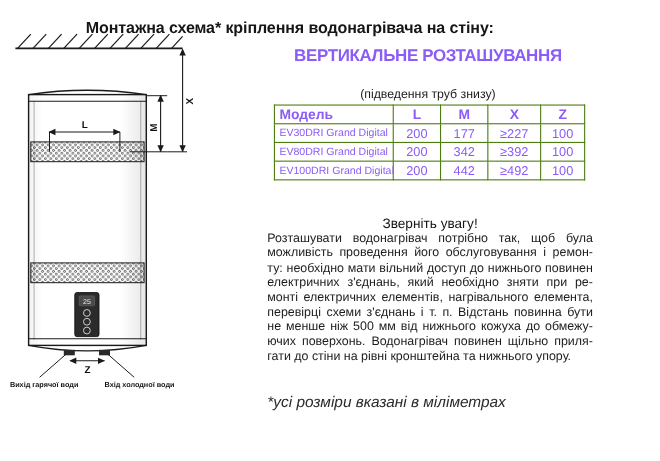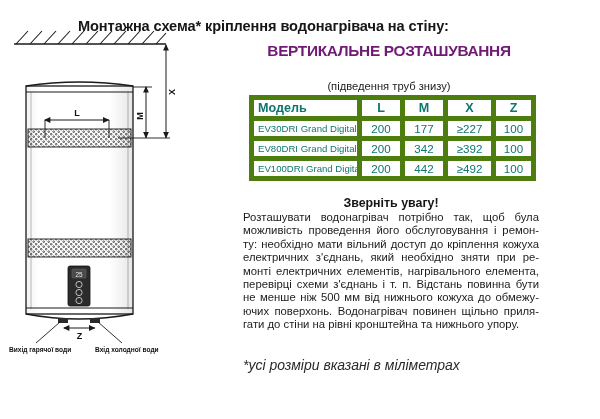--- a/index.html
+++ b/index.html
@@ -33,21 +33,21 @@
   .right-col {
     position: absolute;
     left: 243px;
     top: 42px;
     width: 292px;
   }
   .subtitle {
     font-size: 15.4px;
     font-weight: bold;
     text-align: center;
-    color: #701a75;
+    color: #8b5cf6;
     letter-spacing: -0.3px;
     white-space: nowrap;
   }
   .subtitle-note {
     font-size: 11.2px;
     text-align: center;
     margin-top: 20px;
     color: #1c1c1c;
   }
 
@@ -55,24 +55,24 @@
   .spec-table {
     position: absolute;
     left: 249px;
     top: 95px;
     width: 282px;
     border-collapse: collapse;
     table-layout: fixed;
   }
   .spec-table th,
   .spec-table td {
-    border: 5px solid #4d7c0f;
+    border: 1px solid #4d7c0f;
     padding: 1px 4px;
     font-size: 10.4px;
-    color: #0f766e;
+    color: #8b5cf6;
     height: 17px;
     box-sizing: border-box;
     overflow: hidden;
     white-space: nowrap;
   }
   .spec-table thead th {
     font-weight: bold;
   }
   .spec-table thead th.col-model {
     font-size: 12.6px;
@@ -98,21 +98,21 @@
 
   
   .notice {
     position: absolute;
     left: 243px;
     top: 196px;
     width: 296px;
   }
   .notice-title {
     font-size: 12.4px;
-    font-weight: bold;
+    font-weight: normal;
     text-align: center;
     color: #161616;
     margin-bottom: 1px;
   }
   .notice-body {
     font-size: 11.3px;
     line-height: 13.4px;
     text-align: justify;
     text-align-last: justify;
     color: #1c1c1c;
@@ -202,21 +202,21 @@
       <td class="cell-dim">100</td>
     </tr>
   </tbody>
 </table>
 
 <div class="notice">
   <div class="notice-title">Зверніть увагу!</div>
   <div class="notice-body">
     <span>Розташувати водонагрівач потрібно так, щоб була</span>
     <span>можливість проведення його обслуговування і ремон-</span>
-    <span>ту: необхідно мати вільний доступ до кріплення кожуха</span>
+    <span>ту: необхідно мати вільний доступ до нижнього повинен</span>
     <span>електричних з'єднань, який необхідно зняти при ре-</span>
     <span>монті електричних елементів, нагрівального елемента,</span>
     <span>перевірці схеми з'єднань і т. п. Відстань повинна бути</span>
     <span>не менше ніж 500 мм від нижнього кожуха до обмежу-</span>
     <span>ючих поверхонь. Водонагрівач повинен щільно приля-</span>
     <span>гати до стіни на рівні кронштейна та нижнього упору.</span>
   </div>
 </div>
 
 <div class="footnote">*усі розміри вказані в міліметрах</div>

